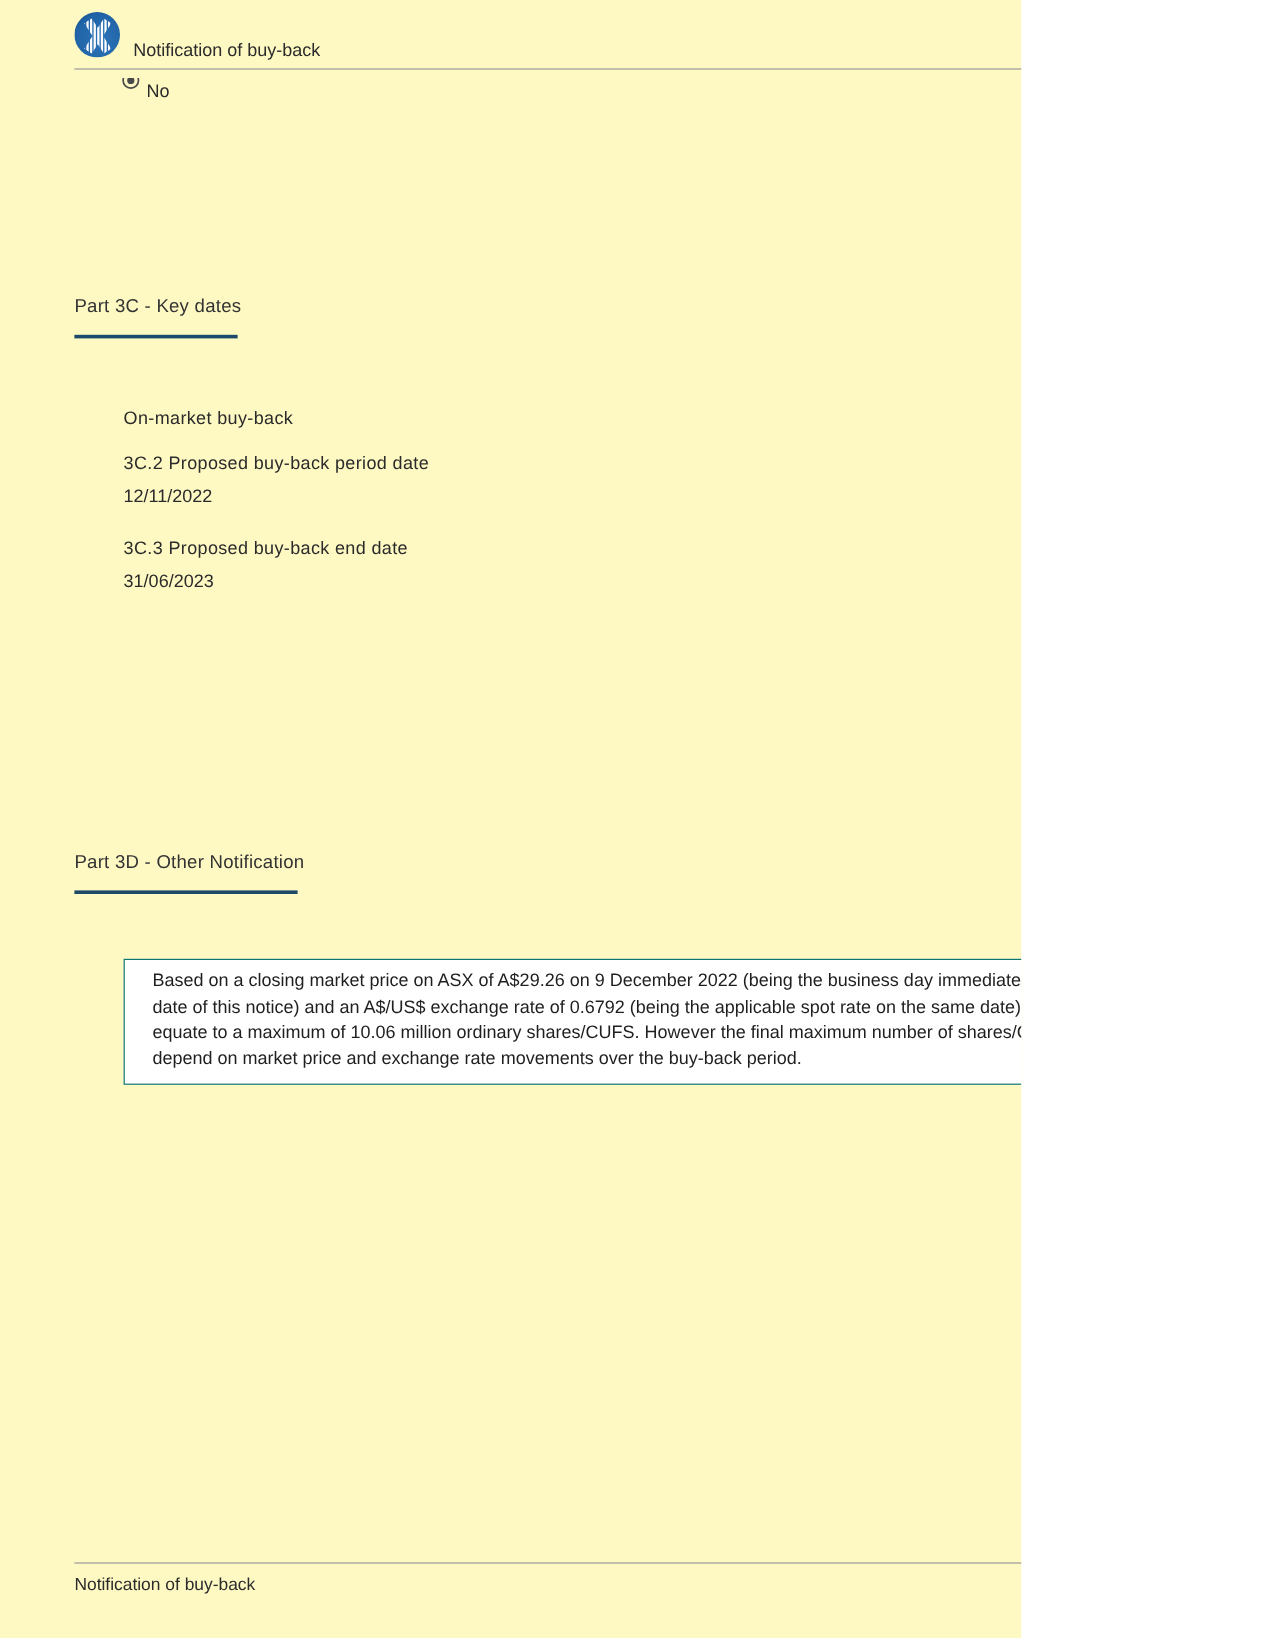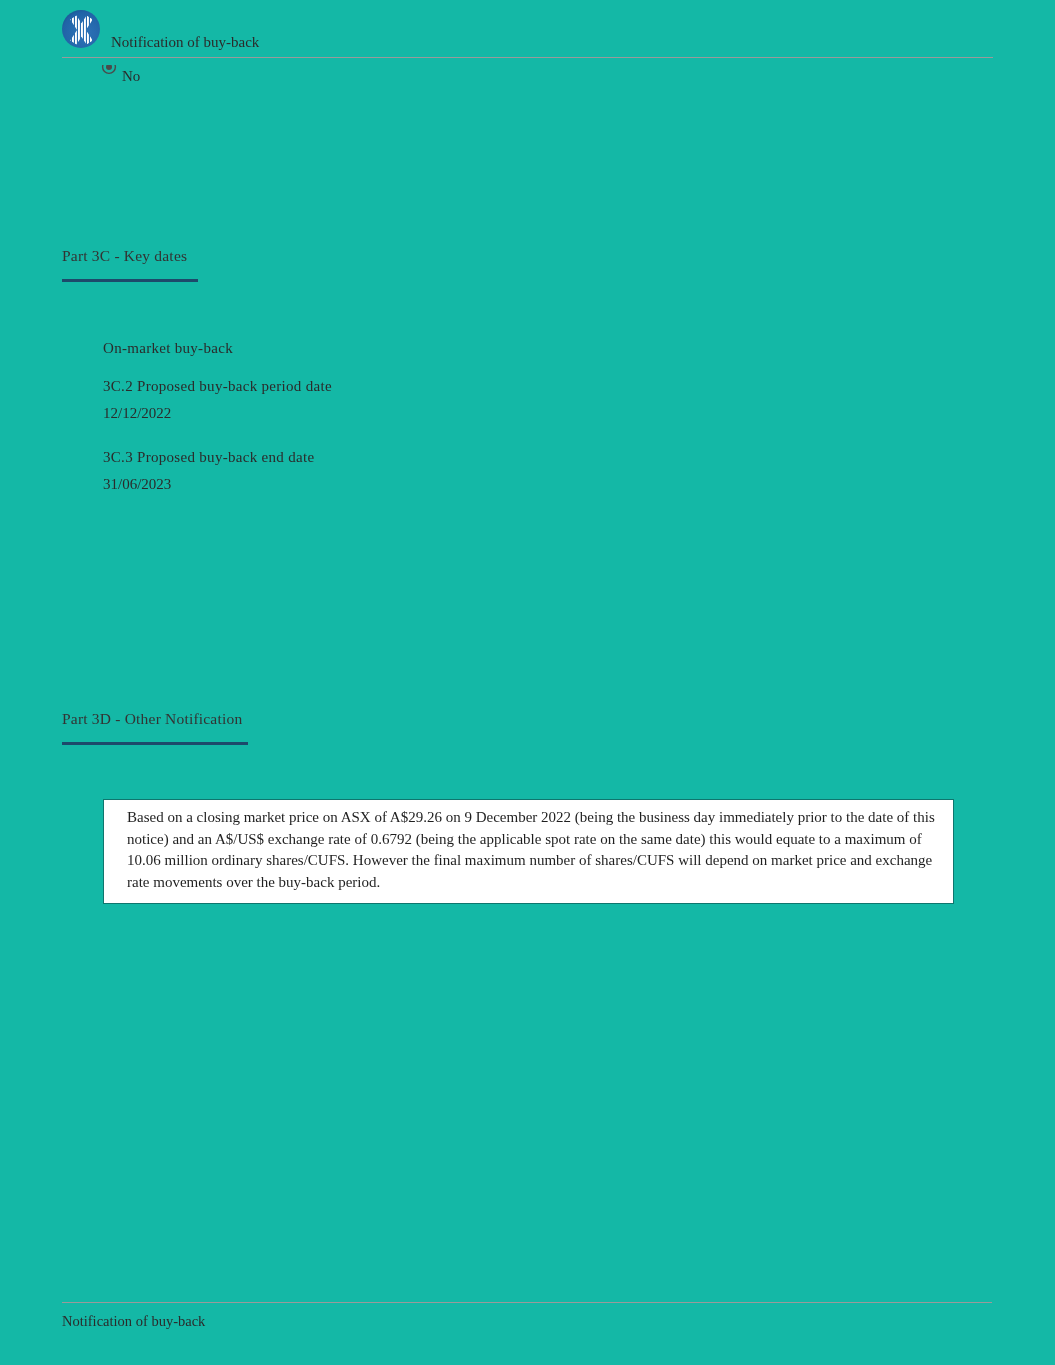--- a/index.html
+++ b/index.html
@@ -1,22 +1,22 @@
 <!DOCTYPE html>
 <html><head>
 <meta charset="utf-8">
 <style>
   * { margin: 0; padding: 0; box-sizing: border-box; }
   html, body { background: #ffffff; }
   .page {
     position: relative;
-    width: 1055px;
+    width: 851px;
     height: 1365px;
-    background: #14b8a6;
-    font-family: Liberation Serif, serif;
+    background: #fef9c3;
+    font-family: Liberation Sans, sans-serif;
     color: #2b2b2b;
     overflow: hidden;
   }
   .abs { position: absolute; }
 
   
   .logo-wrap { left: 62px; top: 10px; width: 38px; height: 38px; }
   .doc-title { left: 111px; top: 34px; font-size: 15px; color: #2b2b2b; }
   .header-rule { left: 62px; top: 57px; width: 931px; height: 1px; background: #9a9a9a; }
 
@@ -105,21 +105,21 @@
     </span>
     <span class="radio-label">No</span>
   </div>
 
   <div class="abs section-title part3c-title">Part 3C - Key dates</div>
   <div class="abs section-underline part3c-underline"></div>
 
   <div class="abs subtitle">On-market buy-back</div>
 
   <div class="abs field-label f1-label">3C.2 Proposed buy-back period date</div>
-  <div class="abs field-value f1-value">12/12/2022</div>
+  <div class="abs field-value f1-value">12/11/2022</div>
 
   <div class="abs field-label f2-label">3C.3 Proposed buy-back end date</div>
   <div class="abs field-value f2-value">31/06/2023</div>
 
   <div class="abs section-title part3d-title">Part 3D - Other Notification</div>
   <div class="abs section-underline part3d-underline"></div>
 
   <div class="abs answer-box">Based on a closing market price on ASX of A$29.26 on 9 December 2022 (being the business day immediately prior to the date of this notice) and an A$/US$ exchange rate of 0.6792 (being the applicable spot rate on the same date) this would equate to a maximum of 10.06 million ordinary shares/CUFS. However the final maximum number of shares/CUFS will depend on market price and exchange rate movements over the buy-back period.</div>
 
   <div class="abs footer-rule"></div>

